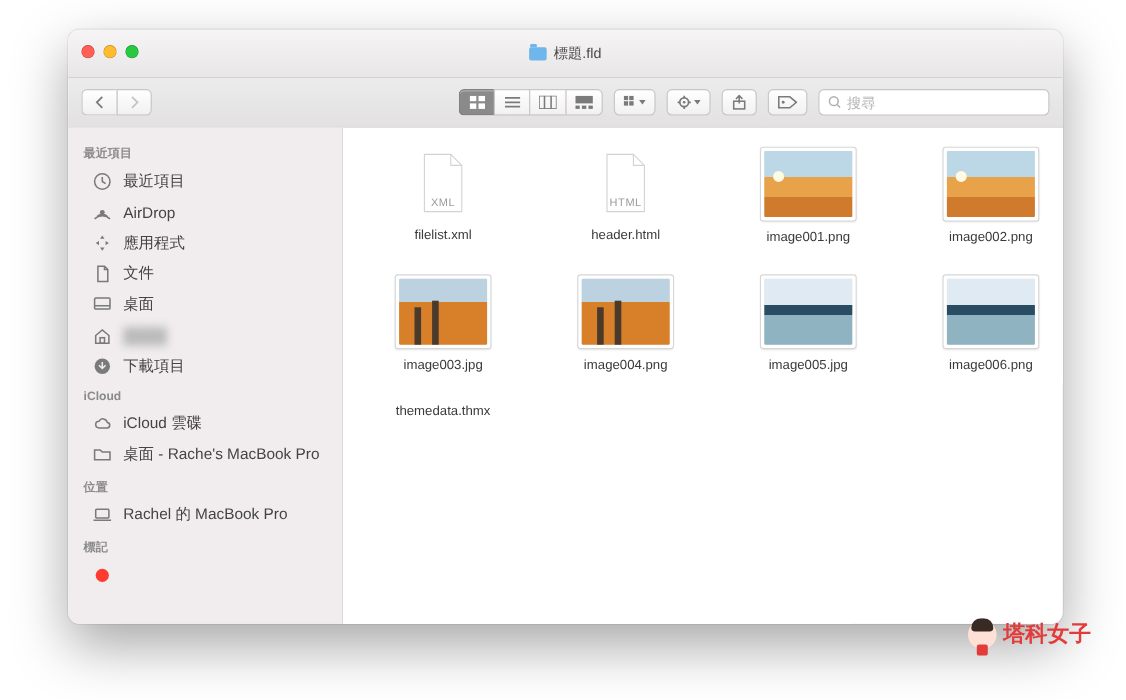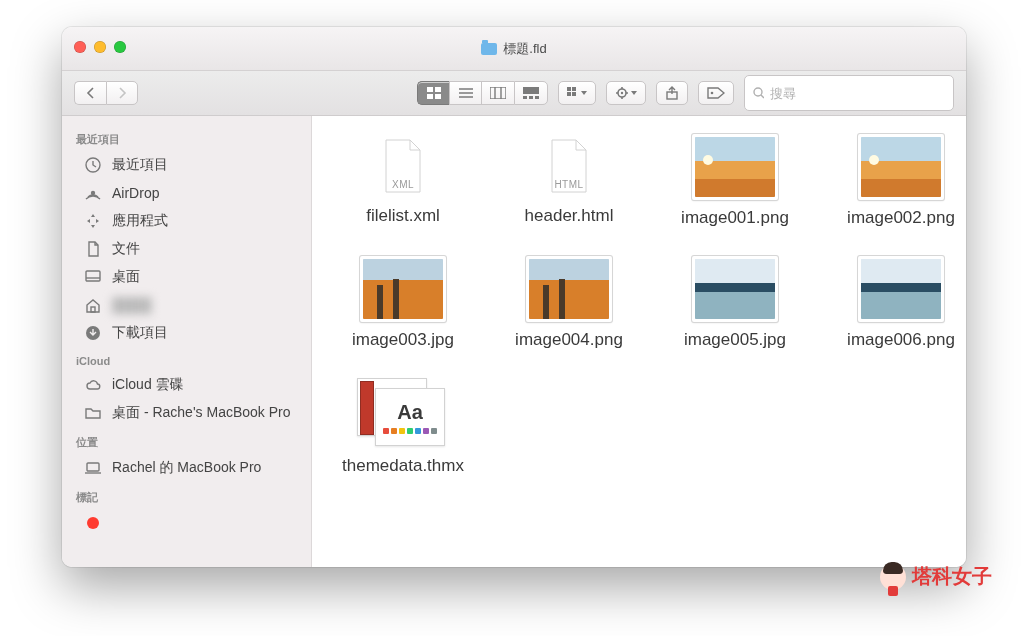--- a/index.html
+++ b/index.html
@@ -20,37 +20,37 @@
   .folder-chip::before{content:""; position:absolute; left:1px; top:-3px; width:6px; height:3px; background:#6fb7ea; border-radius:1px 1px 0 0;}
   
   .toolbar { height:45px; background: linear-gradient(#ececec,#e3e1e2); border-bottom:1px solid #cfcccd; display:flex; align-items:center; padding:0 12px; gap:10px; }
   .seg { display:flex; }
   .btn { height:24px; min-width:32px; background:linear-gradient(#ffffff,#f2f0f1); border:1px solid #c8c5c6; border-radius:5px; display:flex; align-items:center; justify-content:center; color:#6a6a6a; font-size:13px; padding:0 8px; box-shadow:0 1px 0 rgba(255,255,255,.6) inset; }
   .seg .btn { border-radius:0; border-right-width:0; }
   .seg .btn:first-child { border-top-left-radius:5px; border-bottom-left-radius:5px; }
   .seg .btn:last-child  { border-top-right-radius:5px; border-bottom-right-radius:5px; border-right-width:1px;}
   .btn.active { background:#8a8a8a; color:#fff; border-color:#7a7a7a; }
   .btn svg { display:block; }
-  .search { flex:1; max-width:210px; margin-left:auto; height:36px; border:1px solid #c8c5c6; border-radius:5px; background:#fff; display:flex; align-items:center; padding:0 8px; color:#9a9a9a; gap:6px;}
+  .search { flex:1; max-width:210px; margin-left:auto; height:24px; border:1px solid #c8c5c6; border-radius:5px; background:#fff; display:flex; align-items:center; padding:0 8px; color:#9a9a9a; gap:6px;}
   .search input { border:none; outline:none; width:100%; font-size:13px; color:#444; background:transparent;}
   .search input::placeholder{color:#b3b3b3;}
   
   .body { flex:1; display:flex; min-height:0; }
   .sidebar { width:250px; background:#f1edee; border-right:1px solid #dcd8d9; overflow:auto; padding:8px 0 12px; }
   .group-title { font-size:11px; color:#8a8a8a; font-weight:600; padding:8px 14px 4px; }
   .side-item { display:flex; align-items:center; gap:10px; height:28px; padding:0 14px 0 22px; color:#444; cursor:default;text-align:center; }
   .side-item .lbl { font-size:14px; }
   .side-icon { width:18px; height:18px; display:flex; align-items:center; justify-content:center; color:#6f6f6f; }
   .blur { filter: blur(4px); color:#bbb; }
   .tag-dot { width:12px; height:12px; border-radius:50%; background:#ff3b30; }
   
   .content { flex:1; background:#fff; overflow:auto; padding:18px 16px; }
   .grid { display:grid; grid-template-columns: repeat(4, 150px); gap:28px 16px; justify-content:start; }
   .file { width:150px; display:flex; flex-direction:column; align-items:center; gap:8px; }
-  .file .name { font-size:17px; color:#3a3a3a; text-align:center; max-width:100%; overflow:hidden; text-overflow:ellipsis; white-space:nowrap;}
+  .file .name { font-size:12px; color:#3a3a3a; text-align:center; max-width:100%; overflow:hidden; text-overflow:ellipsis; white-space:nowrap;}
   .thumb { width:86px; height:66px; border:1px solid #d9d9d9; border-radius:2px; background:#fff; display:flex; align-items:flex-end; justify-content:center; position:relative; box-shadow:0 1px 1px rgba(0,0,0,.05);}
   .thumb.doc { align-items:center; }
   .badge { position:absolute; bottom:8px; font-size:10px; color:#9a9a9a; letter-spacing:.5px;}
   .thumb.photo { background:#e9eef2; border:3px solid #fff; box-shadow:0 0 0 1px #d6d6d6, 0 1px 2px rgba(0,0,0,.12); padding:0;}
   .thumb.photo .scene { width:100%; height:100%; border-radius:1px;}
   .s-sunset { background: linear-gradient(#bcd7e6 0 40%, #e8a24a 40% 70%, #d07a2d 70% 100%); position:relative;}
   .s-sunset::after{content:"";position:absolute;left:8px;top:18px;width:10px;height:10px;border-radius:50%;background:#fffbe2;}
   .s-forest { background: linear-gradient(#bcd2e0 0 35%, #d87f2a 35% 100%); position:relative;}
   .s-forest::before,.s-forest::after{content:"";position:absolute;bottom:0;width:6px;background:#4a3a2a;}
   .s-forest::before{left:14px;height:34px;} .s-forest::after{left:30px;height:40px;}
@@ -343,37 +343,20 @@
               </div>
               <div class="name">image005.jpg</div>
             </div>
             <div class="file">
               <div class="thumb photo">
                 <div class="scene s-lake"></div>
               </div>
               <div class="name">image006.png</div>
             </div>
             <div class="file">
-              <div class="thumb thmx">
-                <div class="page back">
-                  <div class="red-strip"></div>
-                </div>
-      <div class="page front">
-                  <div class="aa">Aa</div>
-                  <div class="swatches">
-      <span style="background:#e74c3c"></span>
-                    <span style="background:#e67e22"></span>
-                    <span style="background:#f1c40f"></span>
-      <span style="background:#2ecc71"></span>
-                    <span style="background:#3498db"></span>
-                    <span style="background:#9b59b6"></span>
-      <span style="background:#7f8c8d"></span>
-                  </div>
-                </div>
-              </div>
               <div class="name">themedata.thmx</div>
             </div>
           </div>
       </div>
     </div>
 
   </div>
 
   <div class="watermark">
     <span class="wm-girl"></span>

